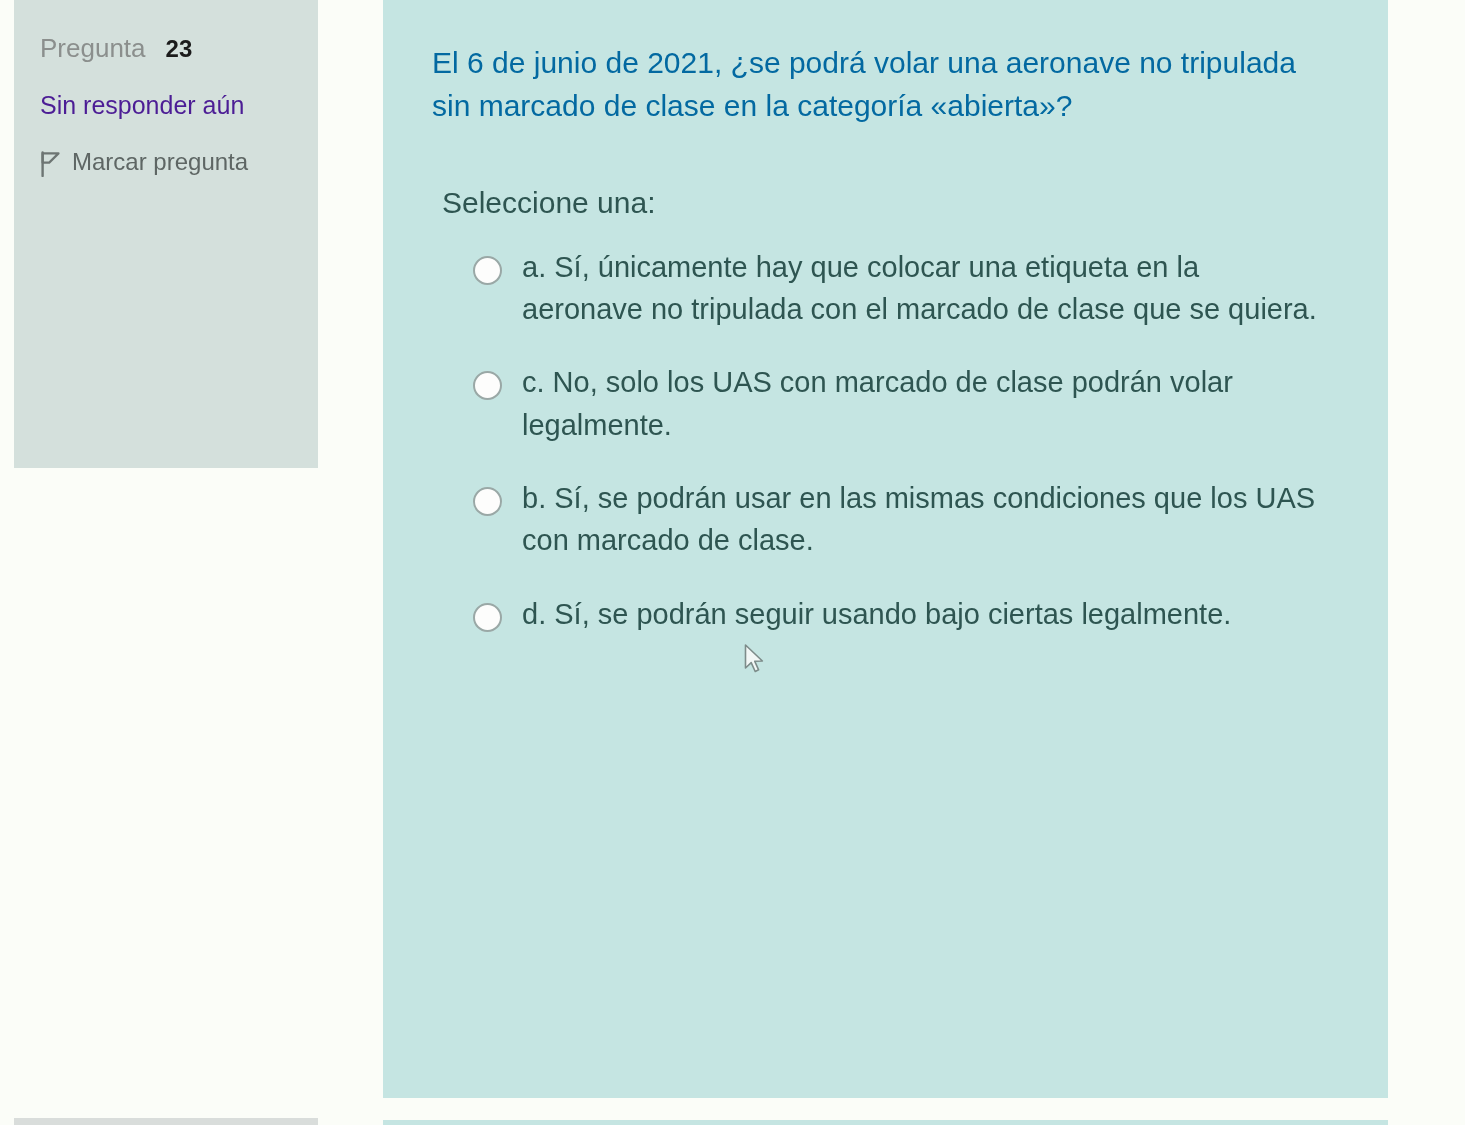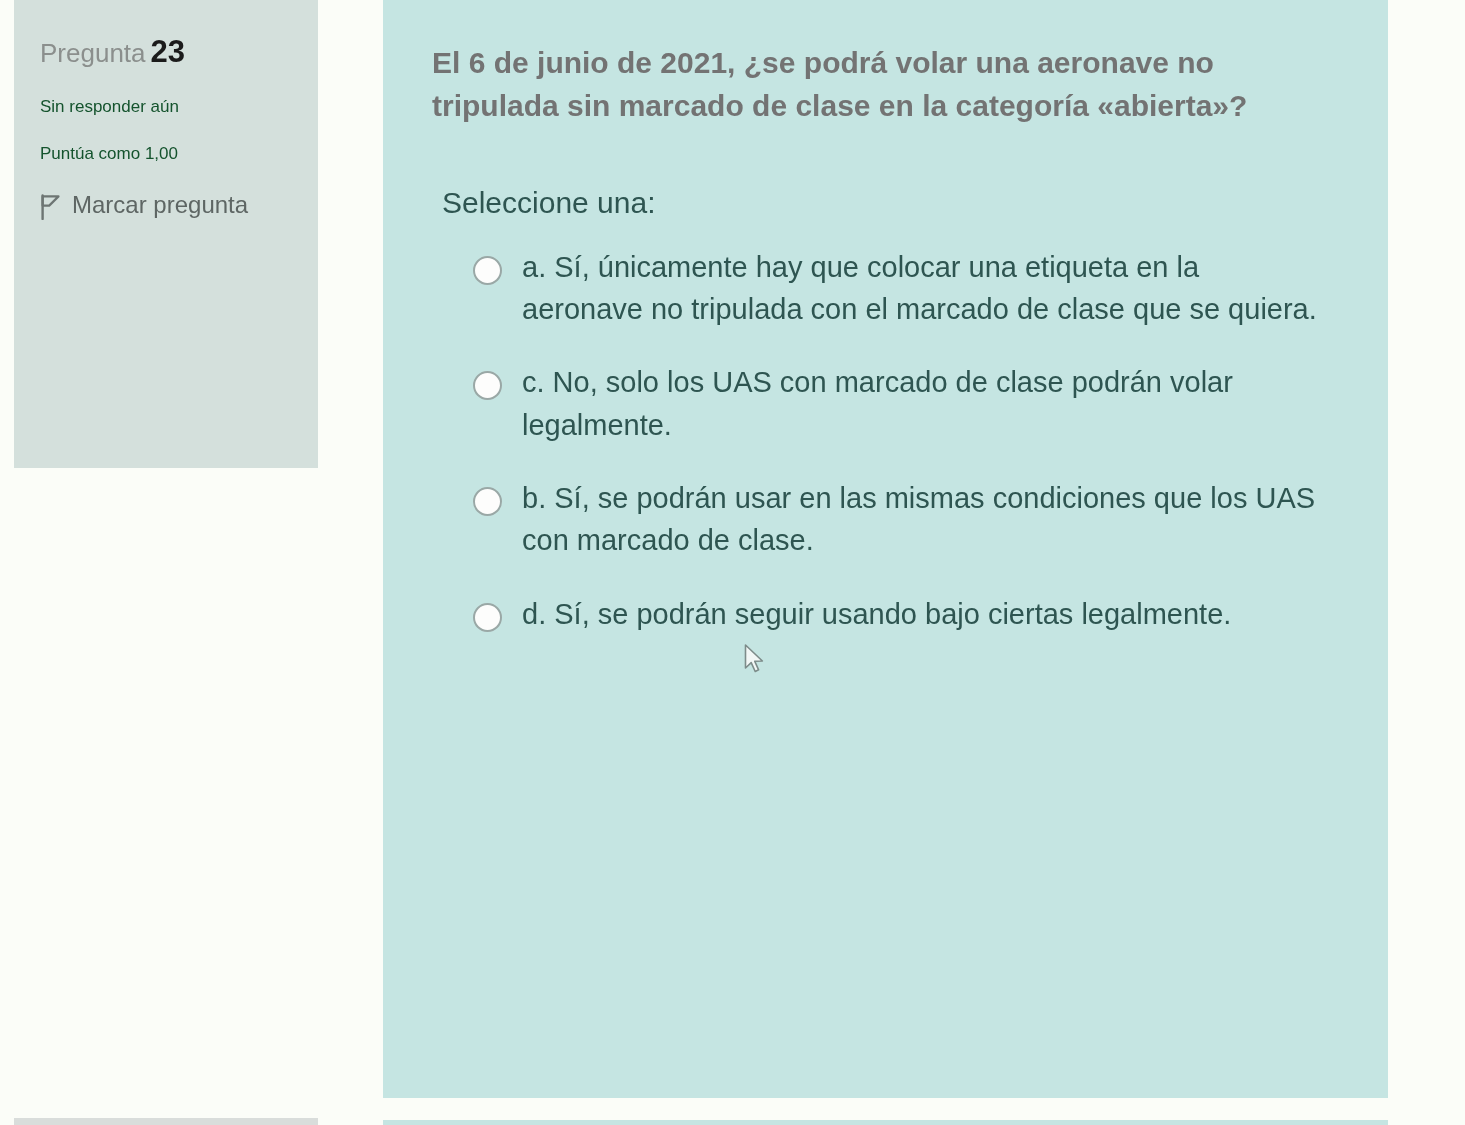--- a/index.html
+++ b/index.html
@@ -28,29 +28,29 @@
     padding: 34px 26px 0 26px;
   }
   .qinfo-header {
     font-size: 26px;
     line-height: 1.15;
     color: #8b8f8d;
     margin-bottom: 26px;
     white-space: nowrap;
   }
   .qinfo-header .qnum {
-    font-size: 31px;
+    font-size: 24px;
     font-weight: bold;
     color: #1b1b1b;
-    margin-left: 5px;
+    margin-left: 20px;
   }
   .qinfo-block {
-    font-size: 17px;
+    font-size: 25px;
     line-height: 1.26;
-    color: #14532d;
+    color: #4c1d95;
     margin-bottom: 26px;
   }
   .qinfo-flagrow {
     display: flex;
     align-items: flex-start;
     gap: 11px;
     font-size: 24px;
     line-height: 1.26;
     color: #5e6664;
   }
@@ -67,24 +67,23 @@
     top: 0px;
     width: 1005px;
     height: 1098px;
     background: #c5e5e2;
     box-sizing: border-box;
     padding: 42px 46px 0 49px;
   }
   .question-stem {
     font-size: 30px;
     line-height: 1.43;
-    color: #737373;
+    color: #0369a1;
     margin: 0 0 54px 0;
     max-width: 880px;
-    font-weight: bold;
   }
   .select-prompt {
     font-size: 30px;
     line-height: 1.4;
     color: #2e5551;
     margin: 0 0 22px 10px;
   }
 
   .options-list {
     list-style: none;
@@ -143,21 +142,20 @@
 <body>
 
 <div class="qinfo-panel">
 
   <div class="qinfo-header">
     <span>Pregunta</span><span class="qnum">23</span>
   </div>
 
   <div class="qinfo-block">Sin responder aún</div>
 
-  <div class="qinfo-block">Puntúa como 1,00</div>
 
   <div class="qinfo-flagrow">
     <span class="flag-icon">
       <svg width="21" height="26" viewBox="0 0 21 26">
         <path d="M2.6 1.5 L2.6 25" stroke="#6d7573" stroke-width="2.4" fill="none" stroke-linecap="round"></path>
         <path d="M2.6 2.4 L18.5 2.4 L9.2 11.6 L2.6 11.6 Z" stroke="#6d7573" stroke-width="2.2" fill="none" stroke-linejoin="round"></path>
       </svg>
     </span>
     <span class="flag-wrap">Marcar pregunta</span>
   </div>

